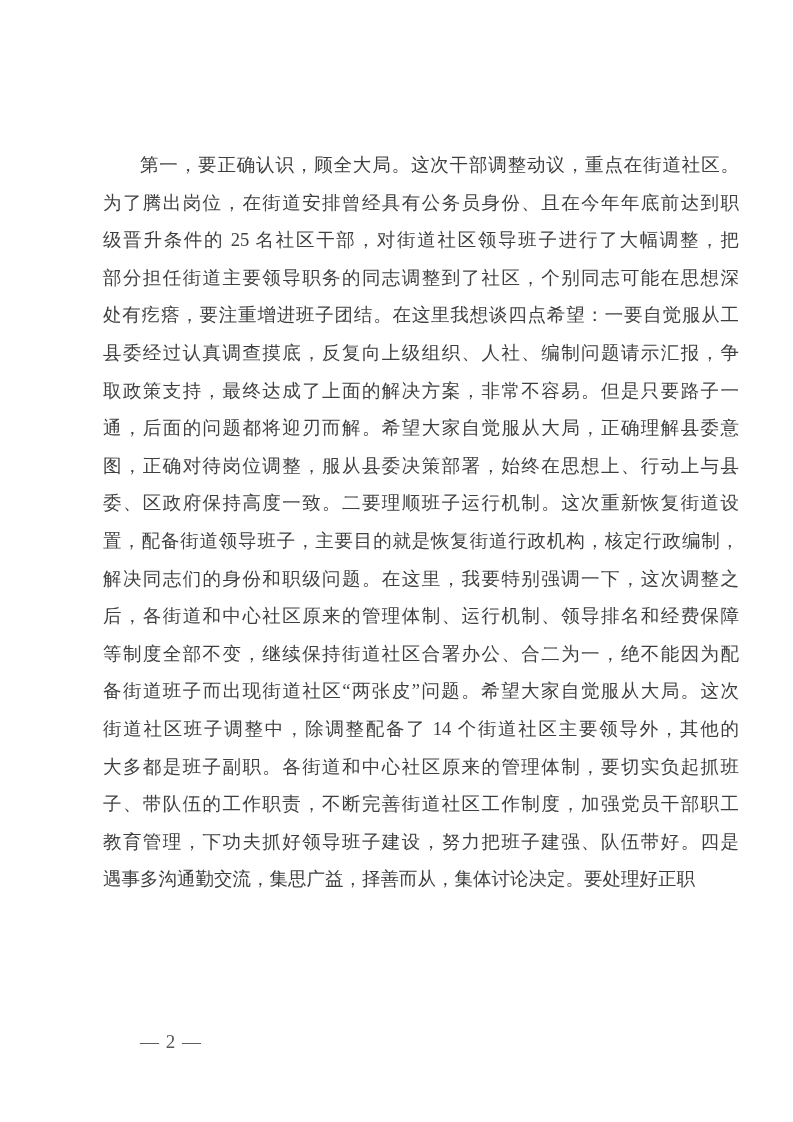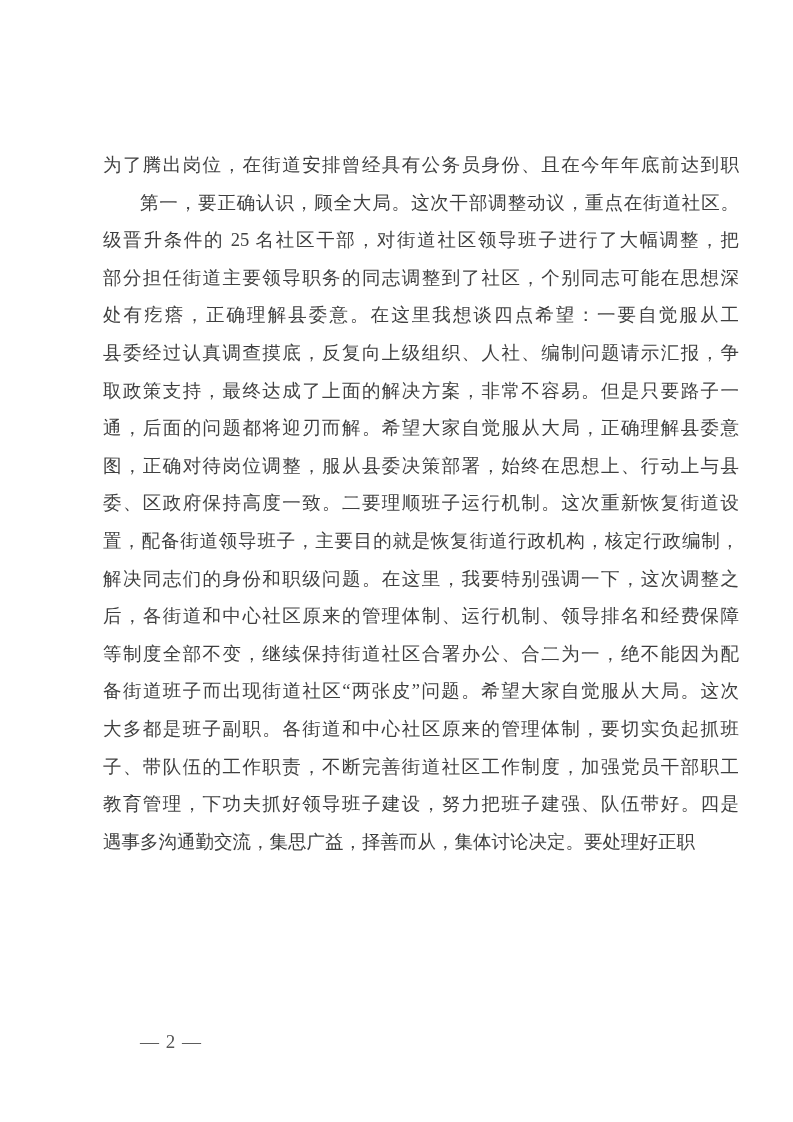--- a/index.html
+++ b/index.html
@@ -38,35 +38,36 @@
     text-align: center;
     letter-spacing: 1px;
   }
 </style>
 </head>
 <body>
 
 <div class="page">
 
   <div class="text-block" style="color: rgb(63, 63, 63);">
+    <div class="line first">第一，要正确认识，顾全大局。这次干部调整动议，重点在街道社区。</div>
     <div class="line">为了腾出岗位，在街道安排曾经具有公务员身份、且在今年年底前达到职</div>
-    <div class="line first">第一，要正确认识，顾全大局。这次干部调整动议，重点在街道社区。</div>
     <div class="line">级晋升条件的 25 名社区干部，对街道社区领导班子进行了大幅调整，把</div>
     <div class="line">部分担任街道主要领导职务的同志调整到了社区，个别同志可能在思想深</div>
-    <div class="line">处有疙瘩，正确理解县委意。在这里我想谈四点希望：一要自觉服从工</div>
+    <div class="line">处有疙瘩，要注重增进班子团结。在这里我想谈四点希望：一要自觉服从工</div>
     <div class="line">县委经过认真调查摸底，反复向上级组织、人社、编制问题请示汇报，争</div>
     <div class="line">取政策支持，最终达成了上面的解决方案，非常不容易。但是只要路子一</div>
     <div class="line">通，后面的问题都将迎刃而解。希望大家自觉服从大局，正确理解县委意</div>
     <div class="line">图，正确对待岗位调整，服从县委决策部署，始终在思想上、行动上与县</div>
     <div class="line">委、区政府保持高度一致。二要理顺班子运行机制。这次重新恢复街道设</div>
     <div class="line">置，配备街道领导班子，主要目的就是恢复街道行政机构，核定行政编制，</div>
     <div class="line">解决同志们的身份和职级问题。在这里，我要特别强调一下，这次调整之</div>
     <div class="line">后，各街道和中心社区原来的管理体制、运行机制、领导排名和经费保障</div>
     <div class="line">等制度全部不变，继续保持街道社区合署办公、合二为一，绝不能因为配</div>
     <div class="line">备街道班子而出现街道社区“两张皮”问题。希望大家自觉服从大局。这次</div>
+    <div class="line">街道社区班子调整中，除调整配备了 14 个街道社区主要领导外，其他的</div>
     <div class="line">大多都是班子副职。各街道和中心社区原来的管理体制，要切实负起抓班</div>
     <div class="line">子、带队伍的工作职责，不断完善街道社区工作制度，加强党员干部职工</div>
     <div class="line">教育管理，下功夫抓好领导班子建设，努力把班子建强、队伍带好。四是</div>
     <div class="line last">遇事多沟通勤交流，集思广益，择善而从，集体讨论决定。要处理好正职</div>
   </div>
 
   <div class="page-number" style="color: rgb(86, 86, 86);">— 2 —</div>
 
 </div>
 

